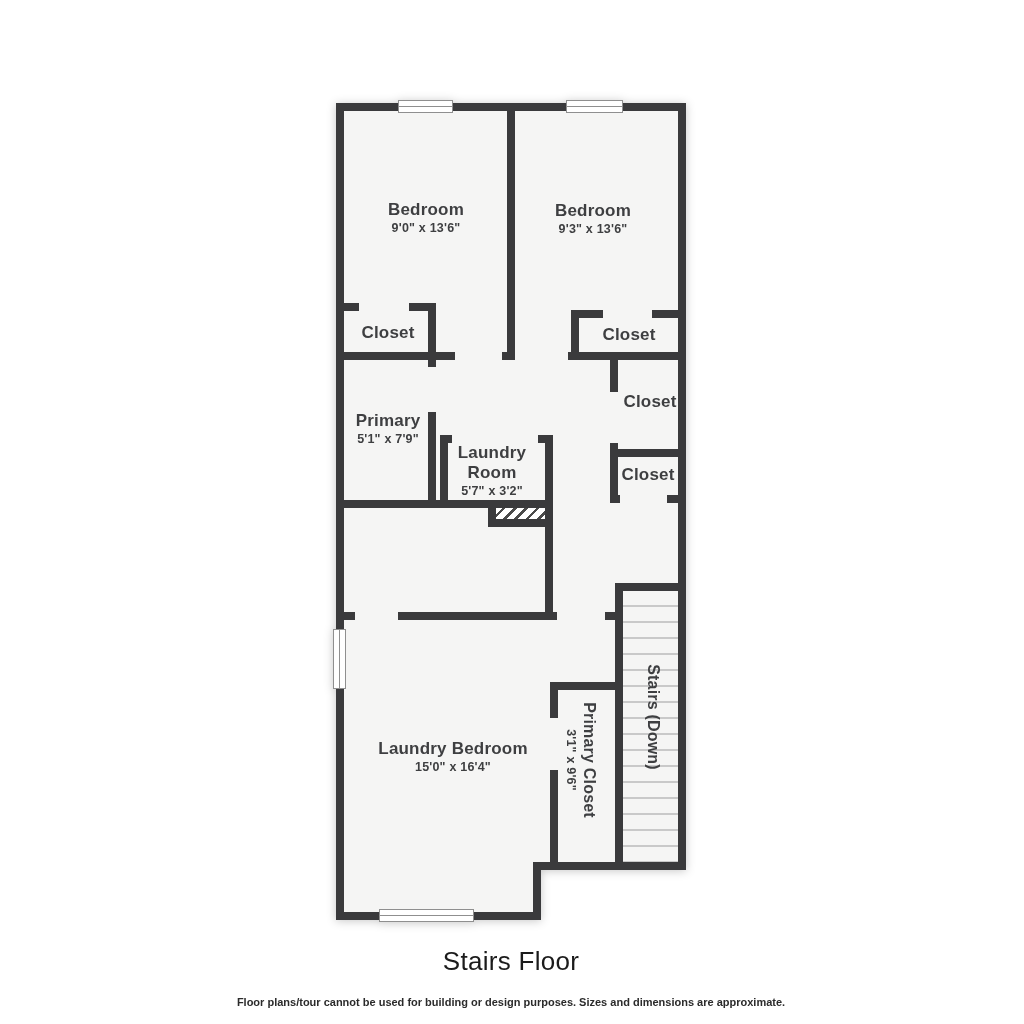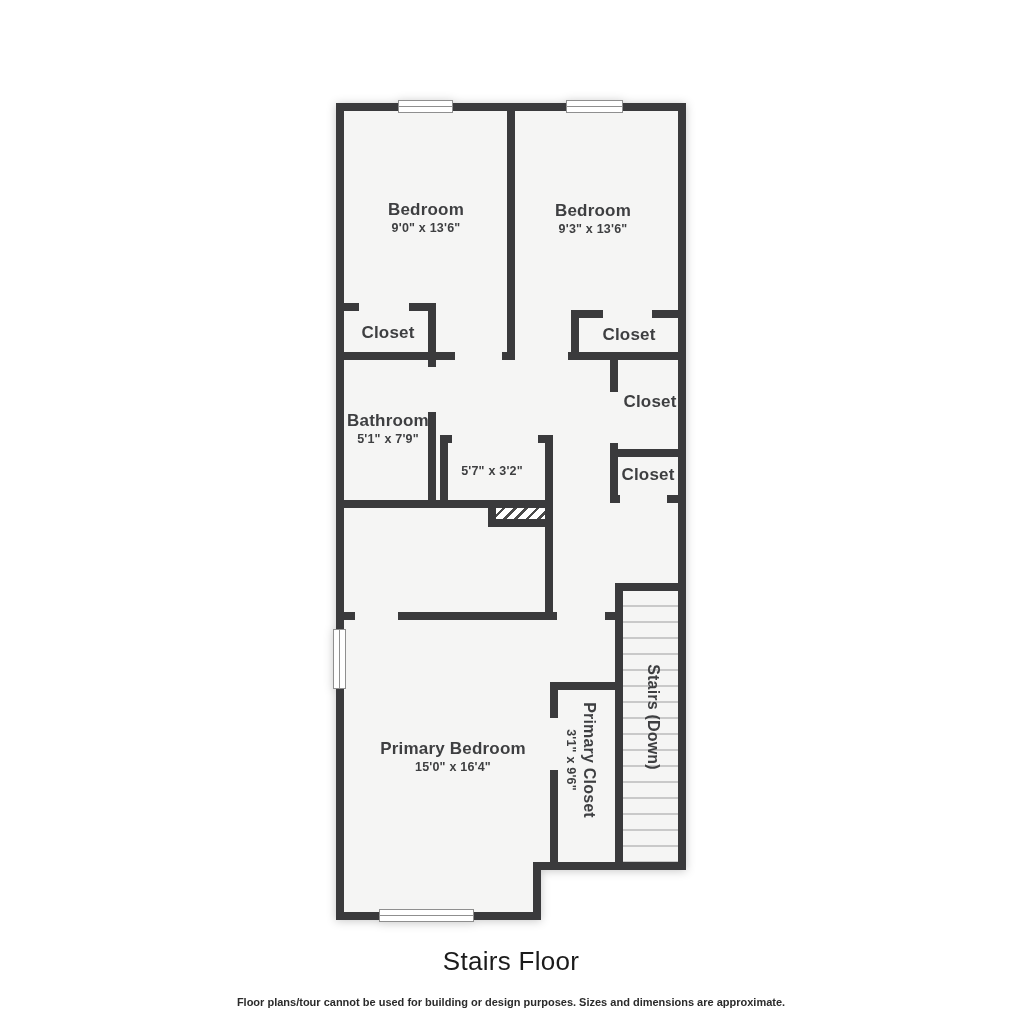--- a/index.html
+++ b/index.html
@@ -107,34 +107,35 @@
     <div class="rname">Bedroom</div>
     <div class="rdims">9'3" x 13'6"</div>
   </div>
   <div class="label" style="left:388px;top:333px">
     <div class="rname">Closet</div>
   </div>
   <div class="label" style="left:629px;top:335px">
     <div class="rname">Closet</div>
   </div>
   <div class="label" style="left:388px;top:429px">
-    <div class="rname">Bathroom</div>
+    <div class="rname">Primary</div>
     <div class="rdims">5'1" x 7'9"</div>
   </div>
   <div class="label wrap" style="left:492px;top:471px">
+    <div class="rname">Laundry Room</div>
     <div class="rdims">5'7" x 3'2"</div>
   </div>
   <div class="label" style="left:650px;top:402px">
     <div class="rname">Closet</div>
   </div>
   <div class="label" style="left:648px;top:475px">
     <div class="rname">Closet</div>
   </div>
   <div class="label" style="left:453px;top:757px">
-    <div class="rname">Primary Bedroom</div>
+    <div class="rname">Laundry Bedroom</div>
     <div class="rdims">15'0" x 16'4"</div>
   </div>
   <div class="label rot" style="left:581px;top:760px">
     <div class="rname" style="font-size:16px">Primary Closet</div>
     <div class="rdims">3'1" x 9'6"</div>
   </div>
   <div class="label rot" style="left:653px;top:717px">
     <div class="rname" style="font-size:16px">Stairs (Down)</div>
   </div>
 </div>

